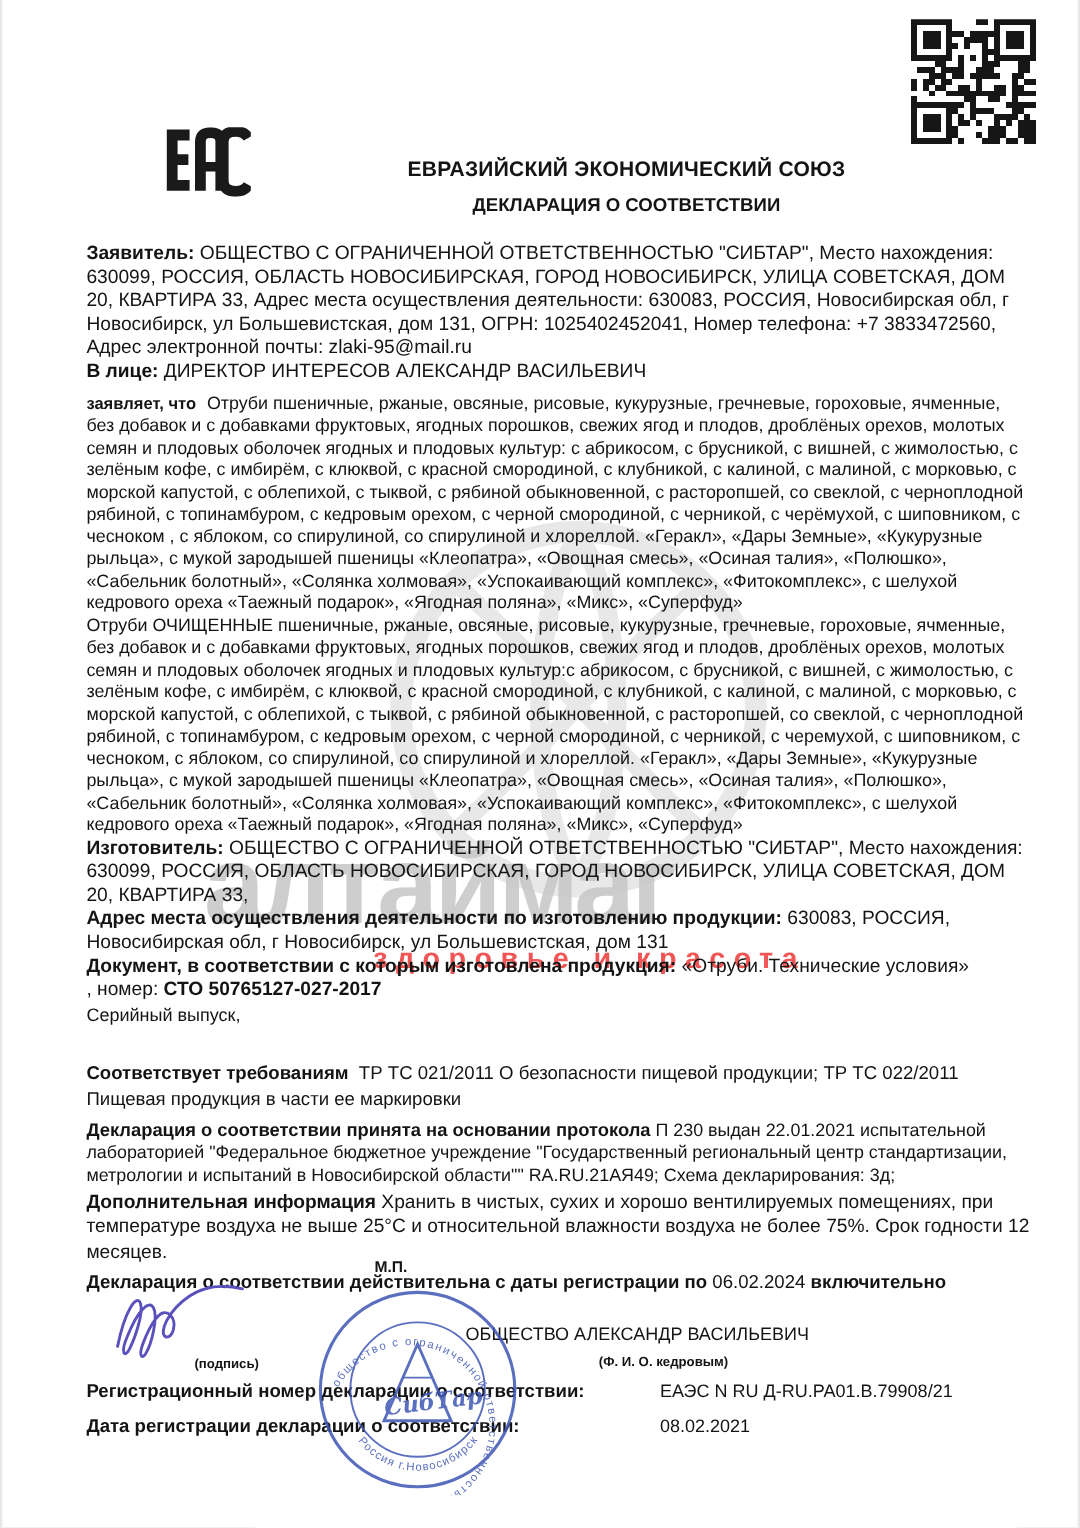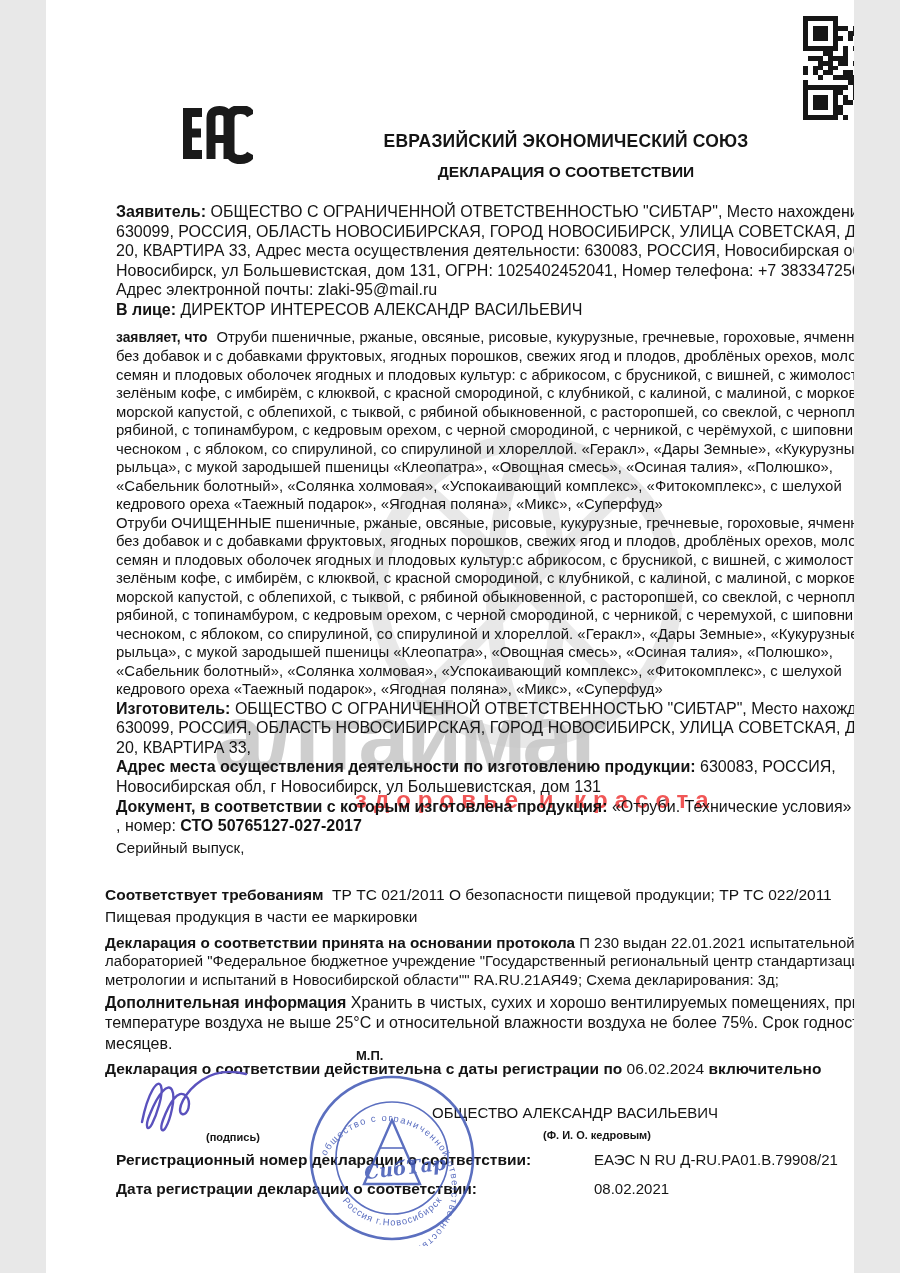--- a/index.html
+++ b/index.html
@@ -1,33 +1,33 @@
 <!DOCTYPE html>
 <html lang="ru"><head>
 <meta charset="utf-8">
 <style>
   html,body{margin:0;padding:0;background:#e8e8e8;}
-  .page{position:relative;width:792px;height:1273px;background:#ffffff;overflow:hidden;
-        font-family:"Liberation Sans", sans-serif;color:#141414;margin:0 auto;padding-left:16px;}
+  .page{position:relative;width:896px;height:1273px;background:#ffffff;overflow:hidden;
+        font-family:"Liberation Sans", sans-serif;color:#141414;margin:0 auto;}
   .b{font-weight:bold;}
   
   .eac-logo{position:absolute;left:135px;top:106px;width:72px;height:58px;}
   .hdr{position:absolute;left:140px;top:131px;width:760px;text-align:center;}
   .hdr-union{font-size:17.5px;font-weight:bold;letter-spacing:.2px;}
   .hdr-title{font-size:15.5px;font-weight:bold;margin-top:11px;}
   .qr{position:absolute;left:753px;top:16px;width:112px;height:104px;}
   
   .wm-leaf{position:absolute;left:315px;top:425px;width:330px;height:335px;opacity:.40;}
   .wm-brand{position:absolute;left:168px;top:684px;font-size:93px;font-weight:bold;color:#c6c6c6;
             opacity:.85;letter-spacing:-3px;transform:scaleX(.98);transform-origin:left top;white-space:nowrap;}
   .wm-tagline{position:absolute;left:309px;top:786px;font-size:24px;font-weight:bold;letter-spacing:7px;
             color:#ef4444;opacity:.9;white-space:nowrap;}
   
   .chunkA{position:absolute;left:70px;top:202px;width:786px;z-index:2;}
-  .chunkB{position:absolute;left:59px;top:884px;width:786px;z-index:2;}
+  .chunkB{position:absolute;left:70px;top:884px;width:786px;z-index:2;}
   .para{font-size:16px;line-height:19.6px;}
   .decl{font-size:14.9px;line-height:18.5px;}
   .decl-label{font-size:13.8px;padding-right:9px;}
   .tnved{font-size:15.5px;line-height:19px;font-weight:bold;}
   .serial{font-size:15px;line-height:19px;margin-top:2px;}
   .req{font-size:15.5px;line-height:21.5px;}
   .basis{font-size:14.9px;line-height:18.3px;margin-top:7px;}
   .basis .b{font-size:15.3px;}
   .addinfo{font-size:16px;line-height:20.6px;margin-top:4px;}
   .validity{font-size:15.5px;line-height:20px;margin-top:4px;font-weight:bold;}

